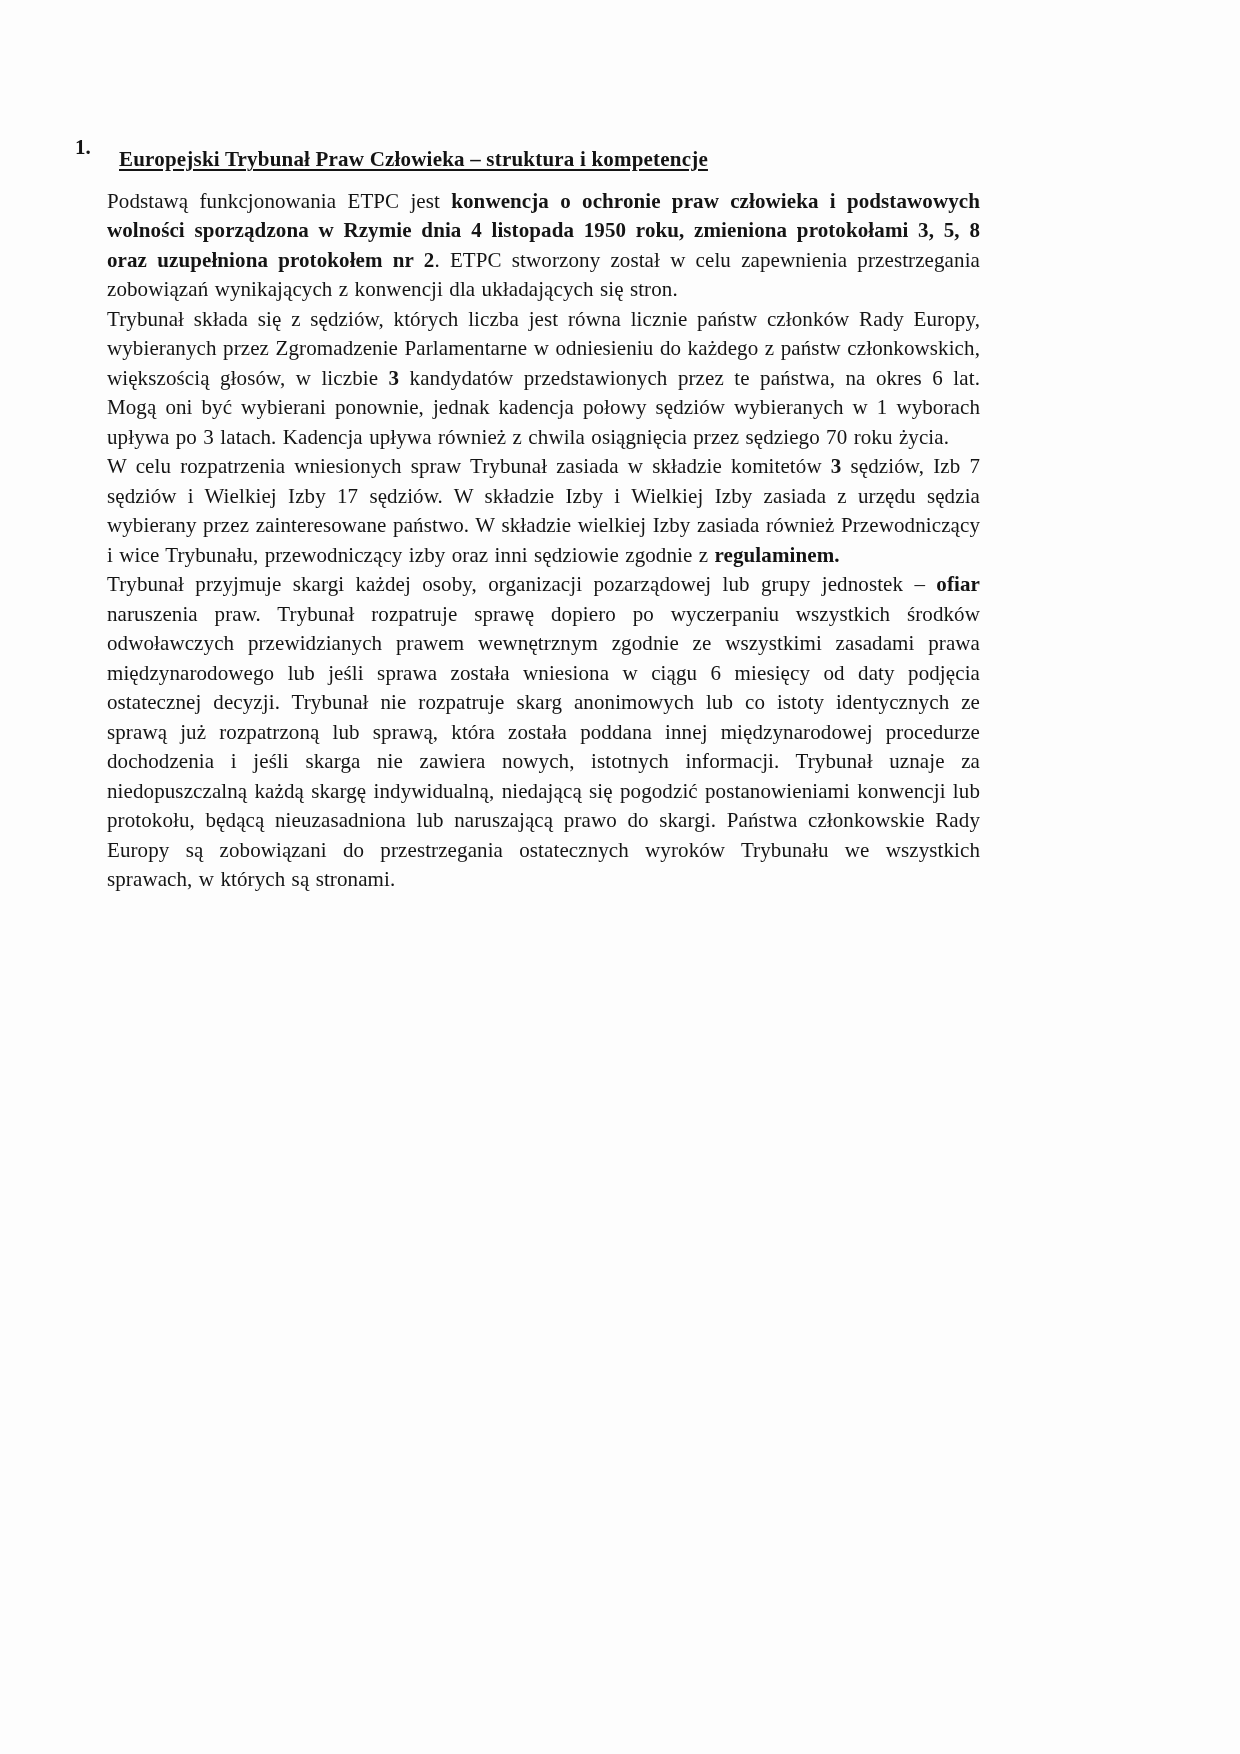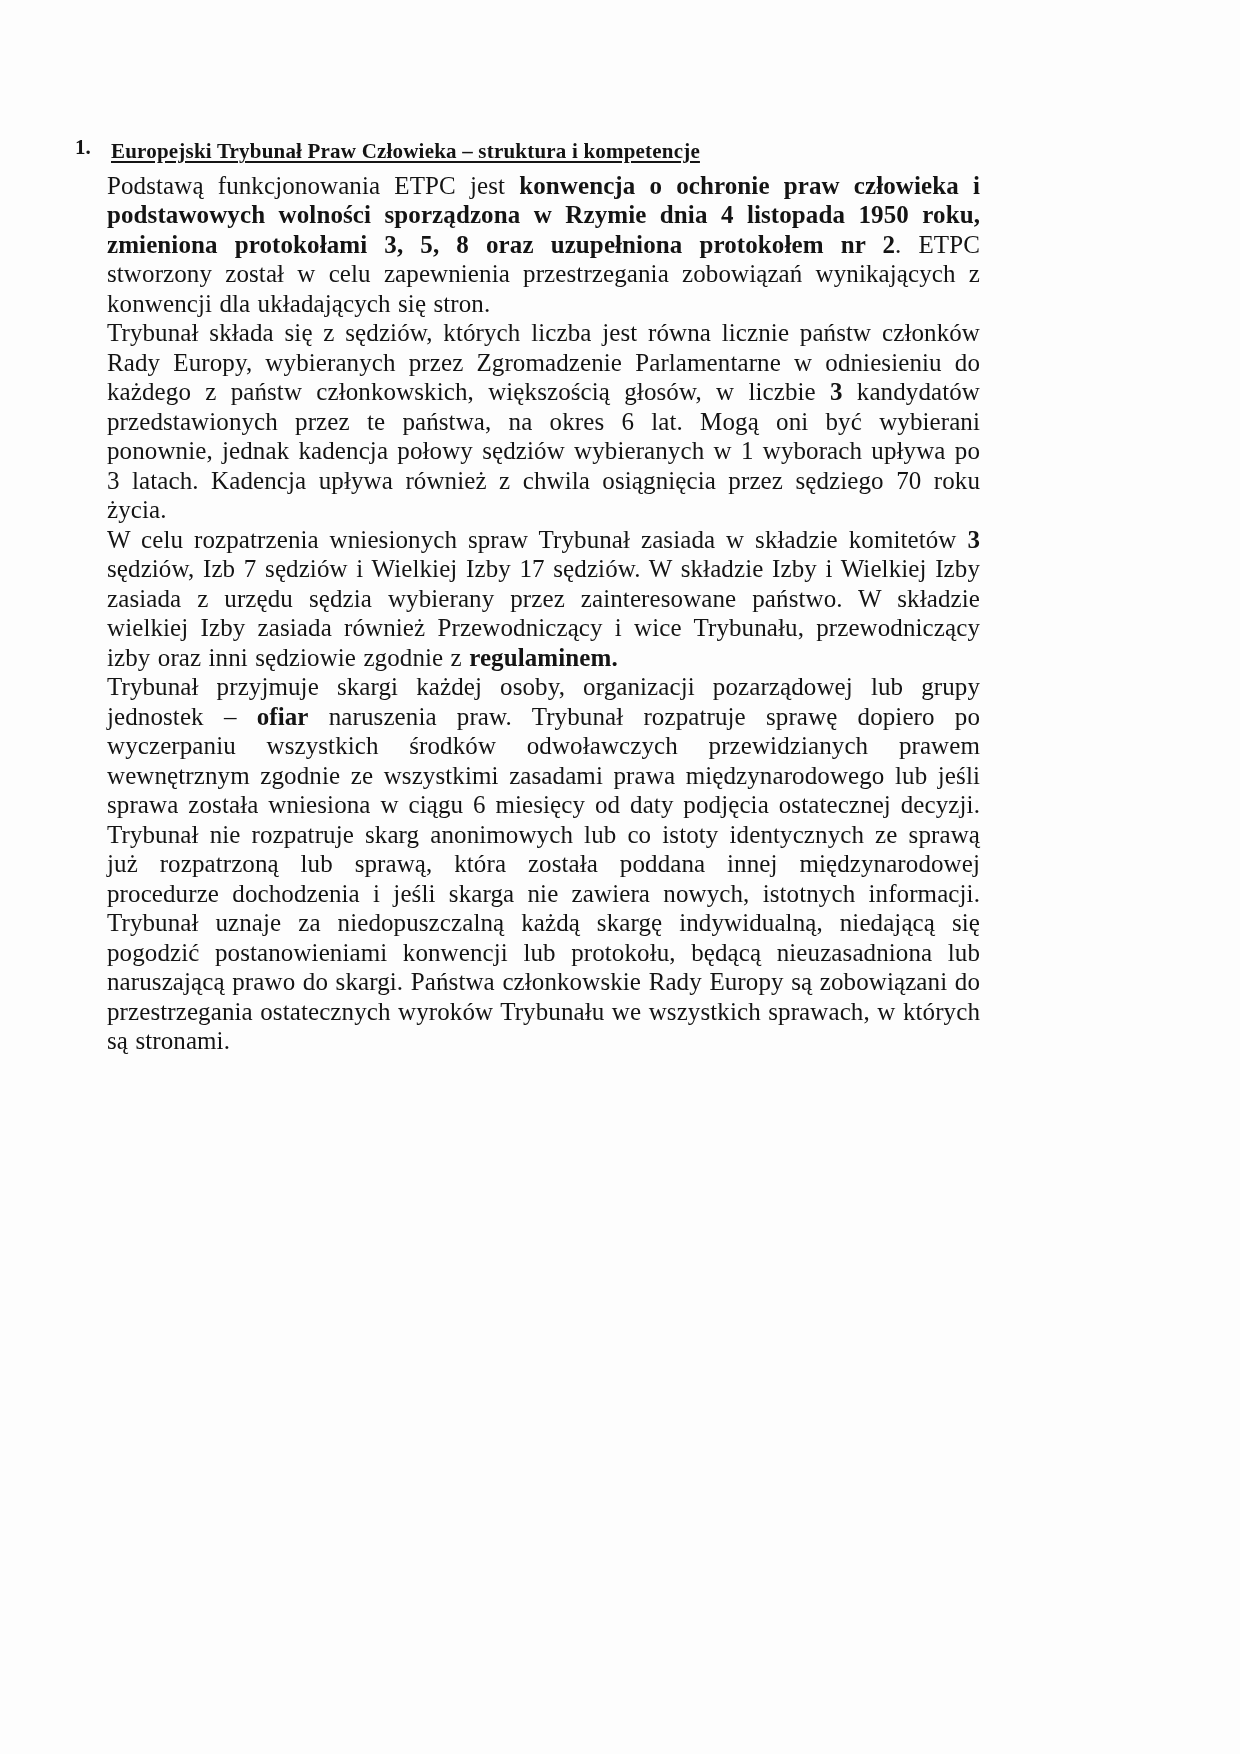--- a/index.html
+++ b/index.html
@@ -29,32 +29,32 @@
     width: 32px;
     font-size: 21px;
     line-height: 29.5px;
     font-weight: bold;
   }
   .list-body {
     flex: 0 0 873px;
     width: 873px;
   }
   .heading {
-    margin: 4px;
+    margin: 12px;
     font-size: 21px;
     line-height: 29.5px;
     font-weight: bold;
     text-decoration: underline;
     text-decoration-thickness: 2px;
     text-underline-offset: 3px;
     letter-spacing: 0.2px;
   }
   .paragraphs p {
     margin: 0;
-    font-size: 25px;
+    font-size: 21px;
     line-height: 29.5px;
     text-align: justify;
     text-justify: inter-word;
     letter-spacing: 0.1px;
     word-spacing: 1px;
   }
   .paragraphs .b {
     font-weight: bold;
   }
 </style>

